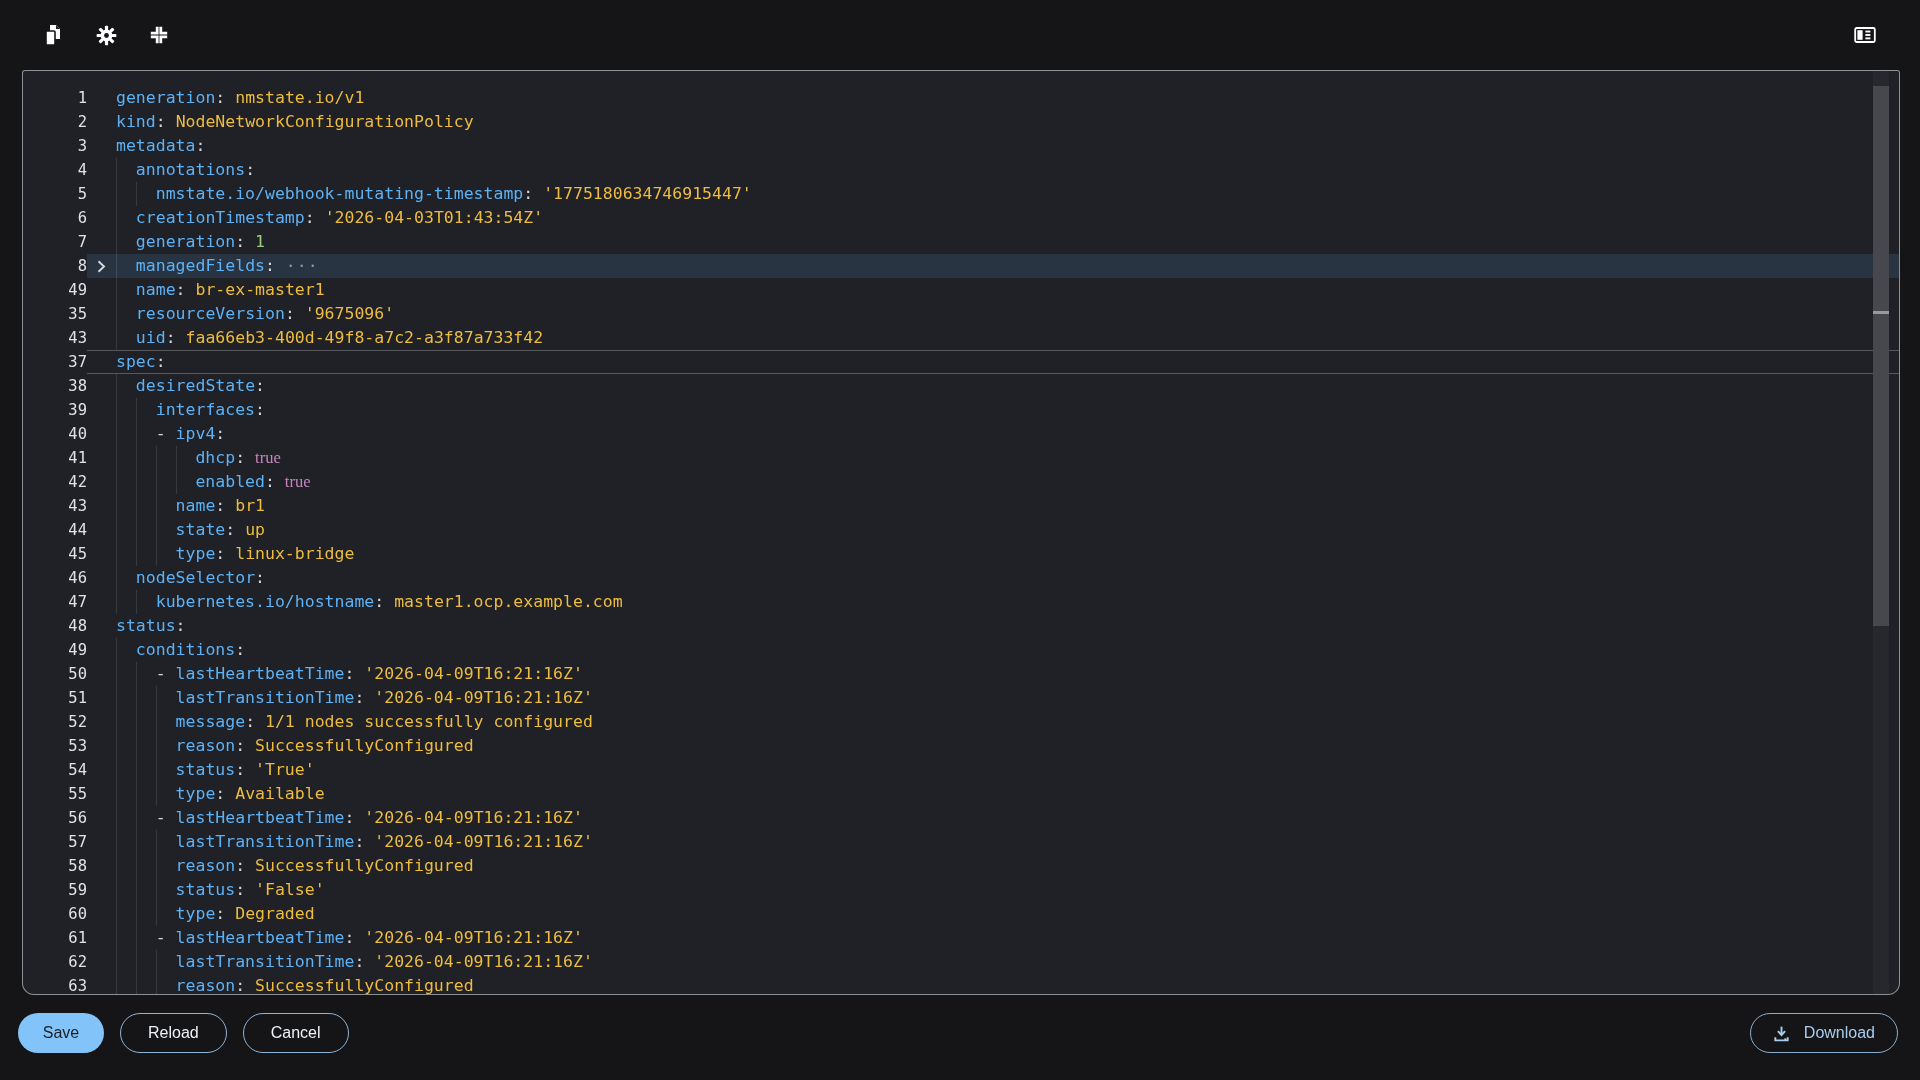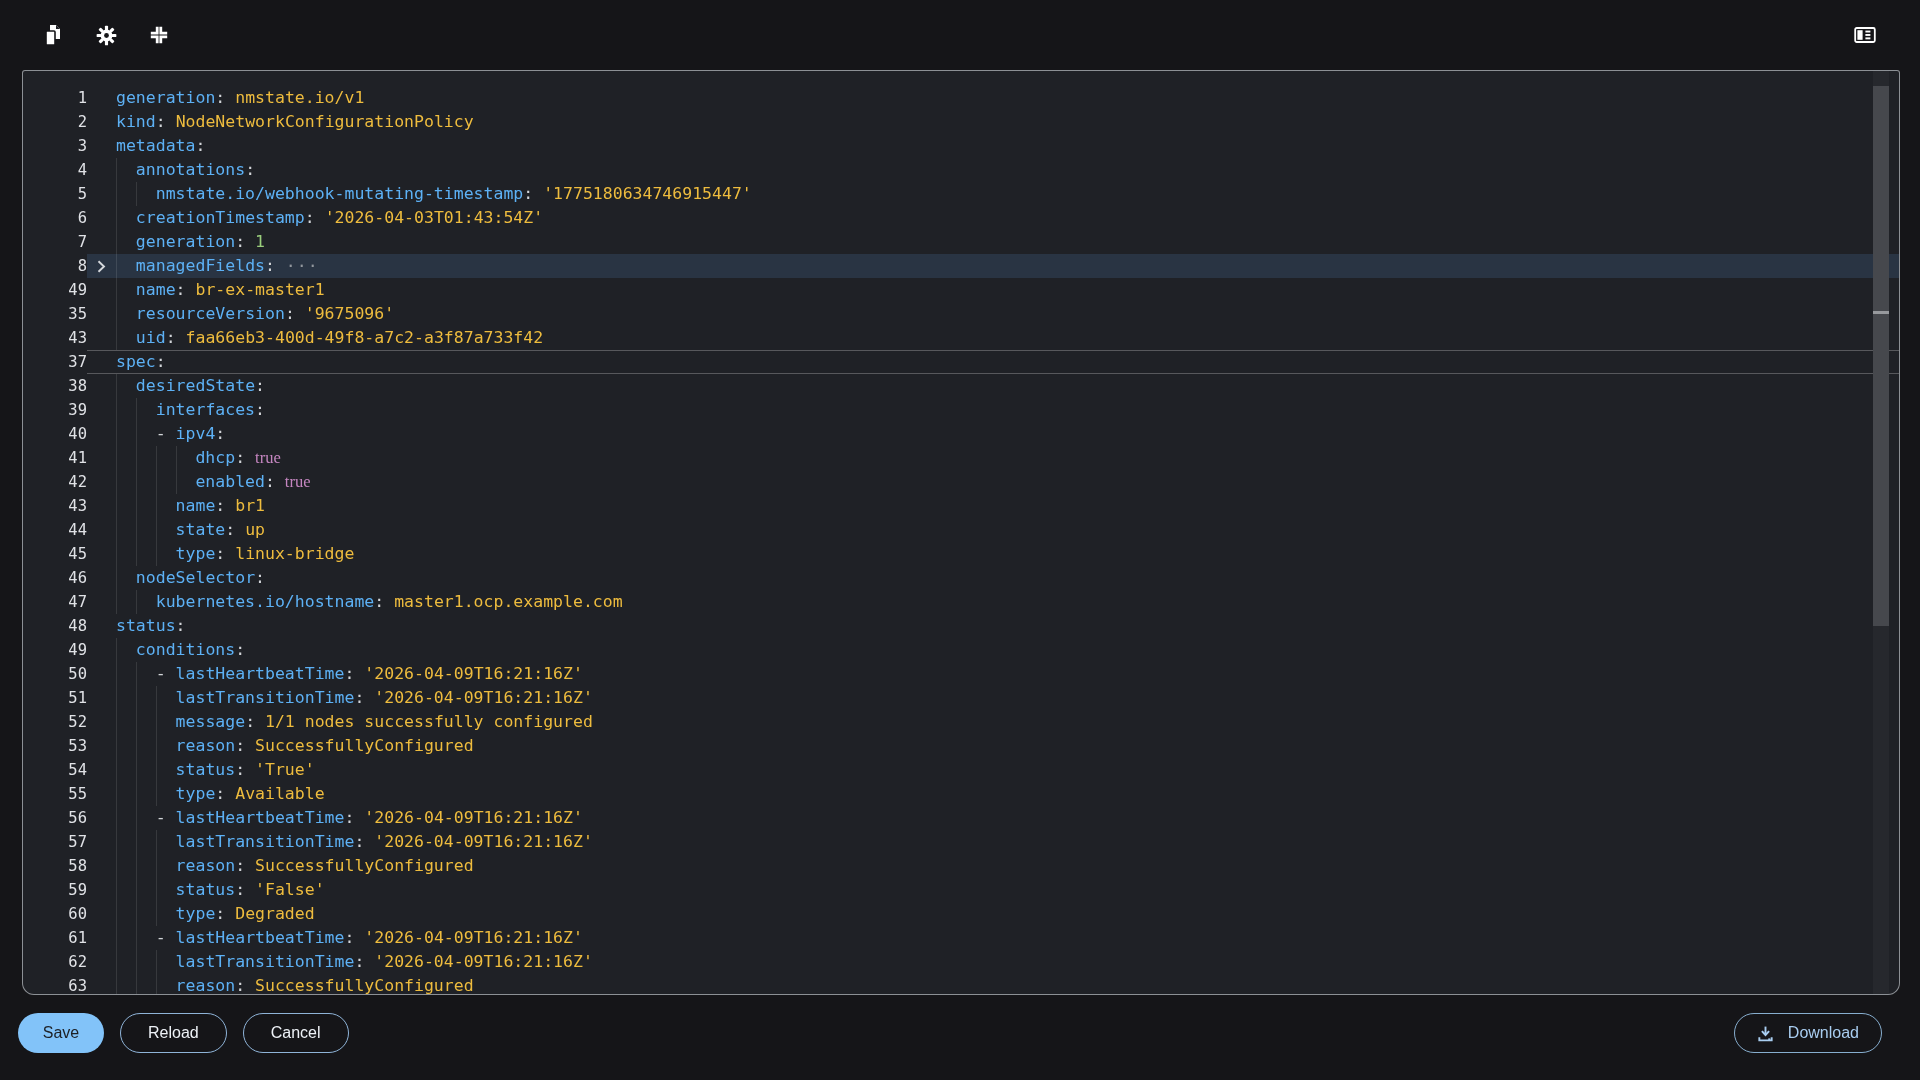--- a/index.html
+++ b/index.html
@@ -52,21 +52,21 @@
   .sb-thumb {
     position:absolute; top:15px; right:10px; width:16px; height:540px;
     background:#46484d; cursor:pointer;
   }
   .ruler-mark {
     position:absolute; top:240px; right:10px; width:16px; height:3px;
     background:#97999d;
   }
   
   .footer {
-    position:absolute; top:1012px; left:18px; right:38px; height:42px;
+    position:absolute; top:1012px; left:18px; right:22px; height:42px;
     display:flex; align-items:center;
   }
   .btn {
     height:40px; border-radius:20px; font-family:"Liberation Sans",sans-serif;
     font-size:16px; display:inline-flex; align-items:center; justify-content:center;
     cursor:pointer; background:transparent;
   }
   .btn-save { width:86px; background:#82c3f9; border:none; color:#1c1f24; }
   .btn-sec  { border:1px solid #8fb4d8; color:#eef2f7; padding:12px 27px; margin-left:16px; }
   .btn-download { margin-left:auto; border:1px solid #87aecf; color:#a9cdf0; padding:0 22px; gap:14px; }

